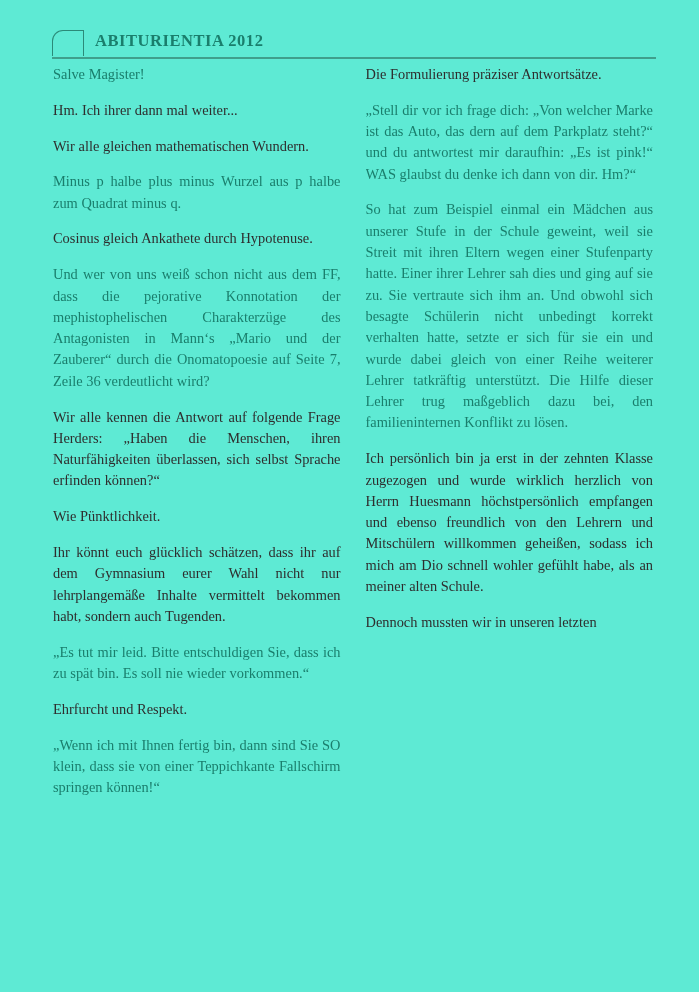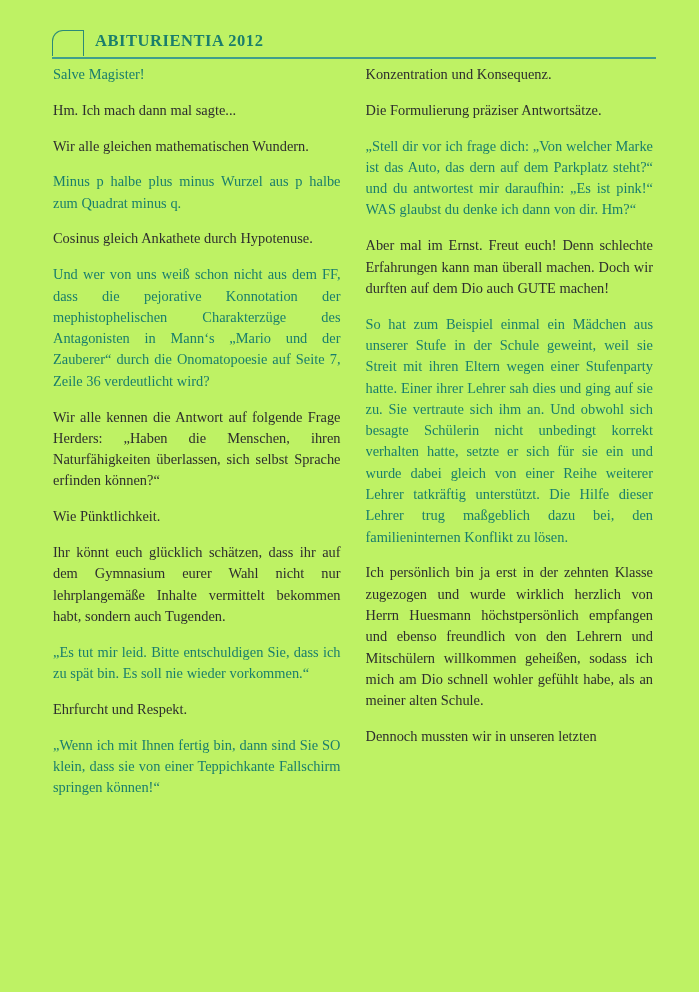--- a/index.html
+++ b/index.html
@@ -12,21 +12,21 @@
     height: 992px;
     position: relative;
     font-family: "Liberation Serif", "DejaVu Serif", serif;
     -webkit-font-smoothing: antialiased;
     overflow: hidden;
   }
 
   .page {
     position: absolute;
     inset: 0;
-    background: #bef264;
+    background: #5eead4;
   }
 
   
   .masthead {
     position: absolute;
     left: 52px;
     top: 28px;
     width: 604px;
     height: 34px;
   }
@@ -110,36 +110,34 @@
 
   <div class="masthead">
     <div class="corner-mark"></div>
     <div class="masthead-title">ABITURIENTIA 2012</div>
     <div class="masthead-rule"></div>
   </div>
 
   <div class="columns">
     <div class="col" id="col-left">
         <p class="para teal">Salve Magister!</p>
-        <p class="para">Hm. Ich mach dann mal sagte...</p>
+        <p class="para">Hm. Ich ihrer dann mal weiter...</p>
         <p class="para">Wir alle gleichen mathematischen Wun­dern.</p>
         <p class="para teal">Minus p halbe plus minus Wurzel aus p halbe zum Quadrat minus q.</p>
         <p class="para">Cosinus gleich Ankathete durch Hypote­nuse.</p>
         <p class="para teal">Und wer von uns weiß schon nicht aus dem FF, dass die pejorative Konnotation der mephistophelischen Charakterzüge des Antagonisten in Mann‘s „Mario und der Zauberer“ durch die Onomatopoesie auf Seite 7, Zeile 36 verdeutlicht wird?</p>
         <p class="para">Wir alle kennen die Antwort auf folgen­de Frage Herders: „Haben die Menschen, ihren Naturfähigkeiten überlassen, sich selbst Sprache erfinden können?“</p>
         <p class="para">Wie Pünktlichkeit.</p>
         <p class="para">Ihr könnt euch glücklich schätzen, dass ihr auf dem Gymnasium eurer Wahl nicht nur lehrplangemäße Inhalte vermittelt bekommen habt, sondern auch Tugen­den.</p>
         <p class="para teal">„Es tut mir leid. Bitte entschuldigen Sie, dass ich zu spät bin. Es soll nie wieder vorkommen.“</p>
         <p class="para">Ehrfurcht und Respekt.</p>
         <p class="para teal">„Wenn ich mit Ihnen fertig bin, dann sind Sie SO klein, dass sie von einer Teppich­kante Fallschirm springen können!“</p>
       </div>
     <div class="col" id="col-right">
-        <p class="para">Konzentration und Konsequenz.</p>
         <p class="para">Die Formulierung präziser Antwortsätze.</p>
         <p class="para teal">„Stell dir vor ich frage dich: „Von welcher Marke ist das Auto, das dern auf dem Parkplatz steht?“ und du antwortest mir daraufhin: „Es ist pink!“ WAS glaubst du denke ich dann von dir. Hm?“</p>
-        <p class="para">Aber mal im Ernst. Freut euch! Denn schlechte Erfahrungen kann man überall machen. Doch wir durften auf dem Dio auch GUTE machen!</p>
         <p class="para teal">So hat zum Beispiel einmal ein Mädchen aus unserer Stufe in der Schule geweint, weil sie Streit mit ihren Eltern wegen einer Stufenparty hatte. Einer ihrer Leh­rer sah dies und ging auf sie zu. Sie ver­traute sich ihm an. Und obwohl sich be­sagte Schülerin nicht unbedingt korrekt verhalten hatte, setzte er sich für sie ein und wurde dabei gleich von einer Reihe weiterer Lehrer tatkräftig unterstützt. Die Hilfe dieser Lehrer trug maßgeblich dazu bei, den familieninternen Konflikt zu lösen.</p>
         <p class="para">Ich persönlich bin ja erst in der zehnten Klasse zugezogen und wurde wirklich herzlich von Herrn Huesmann höchst­persönlich empfangen und ebenso freundlich von den Lehrern und Mitschü­lern willkommen geheißen, sodass ich mich am Dio schnell wohler gefühlt habe, als an meiner alten Schule.</p>
         <p class="para">Dennoch mussten wir in unseren letzten</p>
       </div>
   </div>
 
 </div>
 
 </body></html>

